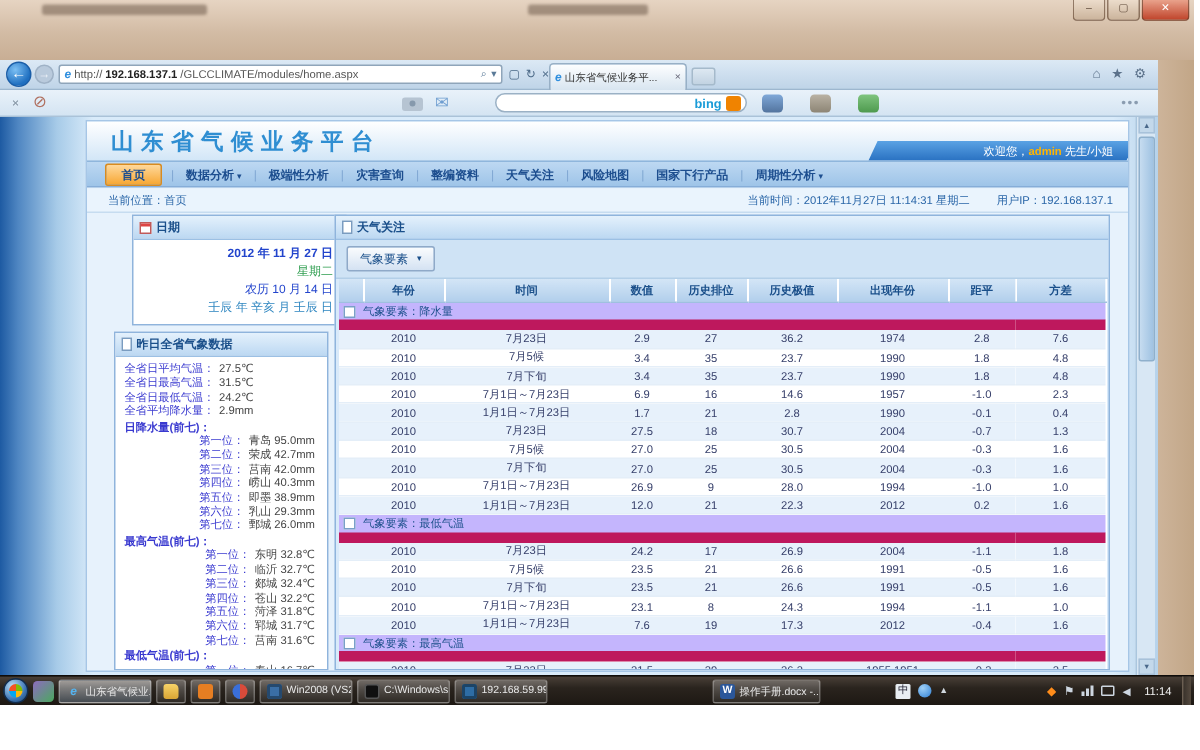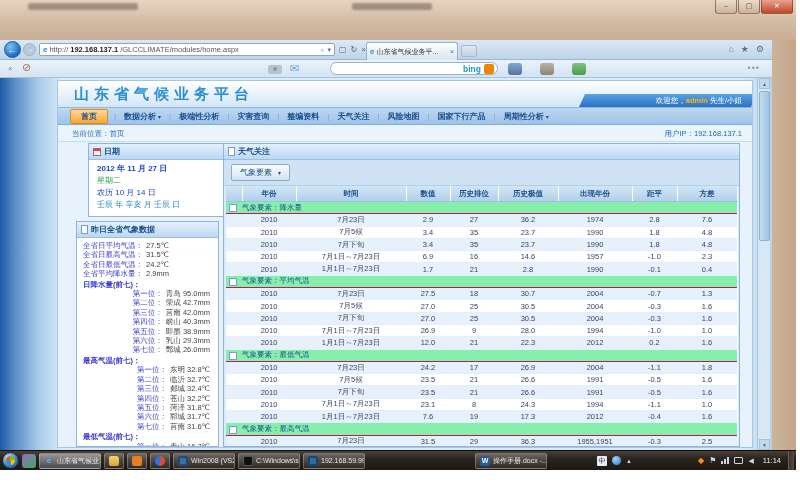--- a/index.html
+++ b/index.html
@@ -95,21 +95,21 @@
   .bc-right{position:absolute;right:10px;display:flex;gap:18px;}
 
   .sidebar-panel{position:absolute;left:18px;width:143px;border:1px solid #8fb4dc;background:#fff;box-sizing:border-box;overflow:hidden;}
   #datePanel{top:62px;height:74px;margin-left:12px;}
   #weatherPanel{top:140px;height:226px;}
   .panel-head{height:15px;background:linear-gradient(180deg,#e4f1fc,#bcd8f2);border-bottom:1px solid #9cc0e4;
     display:flex;align-items:center;gap:3px;padding:0 4px;font-size:8px;font-weight:bold;color:#1a4f8a;}
   .cal-icon{width:8px;height:8px;background:#fff;border:1px solid #c05a5a;position:relative;box-sizing:border-box;}
   .cal-icon::before{content:"";position:absolute;left:0;top:0;right:0;height:2px;background:#d44;}
   .doc-icon{width:7px;height:9px;background:#fff;border:1px solid #7a9cc0;box-sizing:border-box;}
-  .date-body{padding:3px 8px;display:flex;flex-direction:column;gap:1px;font-size:8px;line-height:11px;}
+  .date-body{padding:3px 8px;display:flex;flex-direction:column;gap:1px;text-align:right;font-size:8px;line-height:11px;}
   .d-greg{color:#2244cc;font-weight:bold;}
   .d-week{color:#2f9e50;}
   .d-lunar{color:#2244cc;}
   .d-ganzhi{color:#2e86c0;}
   .weather-body{padding:3px 6px 0 6px;font-size:7.5px;line-height:9.4px;}
   .stat-row .s-label{color:#3a3ad0;}
   .stat-row .s-value{color:#444;margin-left:3px;text-align:center;}
   .group-title{color:#3a3ad0;font-weight:bold;margin-top:1px;}
   .rank-row{text-align:right;padding-right:2px;}
   .rank-row .r-pos{color:#3a3ad0;}
@@ -119,21 +119,21 @@
     background:#d9eafa;box-sizing:border-box;overflow:hidden;}
   .main-toolbar{height:25px;background:#cfe3f5;border-bottom:1px solid #b3cfe8;display:flex;align-items:center;padding:0 7px;}
   .filter-btn{font-size:8px;color:#1a4f8a;background:linear-gradient(180deg,#fafcfe,#d4e2f2);
     border:1px solid #8fa9c8;border-radius:2px;padding:2px 8px;display:flex;gap:4px;align-items:center;}
   .data-table{border-collapse:collapse;table-layout:fixed;width:511px;margin:0 2px;font-size:7.5px;background:#fff;}
   .data-table th{height:13px;background:linear-gradient(180deg,#d3e5f6,#b2cfec);color:#1a4f8a;font-weight:bold;
     border-right:1px solid rgba(255,255,255,.7);border-bottom:1px solid #9fc0e0;overflow:hidden;}
   .data-table td{height:11.3px;text-align:center;color:#37406b;border-bottom:1px solid #e4eef8;
     overflow:hidden;white-space:nowrap;padding:0;}
   .data-table tr.tinted td{background:#e7f1fb;}
-  .data-table tr.group td{background:#86efac;color:#1a4f8a;text-align:left;border-bottom:1px solid #be185d;}
+  .data-table tr.group td{background:#c4b5fd;color:#1a4f8a;text-align:left;border-bottom:7px solid #be185d;}
   .grp-box{display:inline-block;width:6px;height:6px;border:1px solid #7aa0c8;background:#fff;vertical-align:middle;margin-left:3px;}
 
   .scrollbar{position:absolute;left:757px;top:0;width:13px;height:372px;background:#d8e7f4;border-left:1px solid #aac6de;box-sizing:border-box;}
   .sb-btn{position:absolute;left:1px;width:11px;height:11px;background:#c3d8ea;font-size:5px;color:#4a688a;
     text-align:center;line-height:11px;border:1px solid #a8c2da;box-sizing:border-box;}
   .sb-up{top:0;} .sb-down{bottom:0;}
   .sb-thumb{position:absolute;left:1px;top:13px;width:11px;height:150px;
     background:linear-gradient(90deg,#c6dcf0,#9fc2e2);border:1px solid #8fb0cc;border-radius:2px;box-sizing:border-box;}
 
   
@@ -267,20 +267,21 @@
           <span class="nav-item">风险地图</span>
           <span class="nav-sep">|</span>
           <span class="nav-item">国家下行产品</span>
           <span class="nav-sep">|</span>
           <span class="nav-item">周期性分析<span class="caret">▾</span></span>
         </div>
 
       <div class="breadcrumb">
         <span class="bc-left">当前位置：首页</span>
         <span class="bc-right">
+          <span>当前时间：2012年11月27日 11:14:31 星期二</span>
           <span>用户IP：192.168.137.1</span>
         </span>
       </div>
 
       <div class="sidebar-panel" id="datePanel">
         <div class="panel-head">
           <span class="cal-icon"></span>
           <span>日期</span>
         </div>
         <div class="date-body">
@@ -411,24 +412,20 @@
                 <td></td>
                 <td>2010</td>
                 <td>1月1日～7月23日</td>
                 <td>1.7</td>
                 <td>21</td>
                 <td>2.8</td>
                 <td>1990</td>
                 <td>-0.1</td>
                 <td>0.4</td>
               </tr>
-              <tr class="group">
-                <td><span class="grp-box"></span></td>
-                <td colspan="8">气象要素：平均气温</td>
-              </tr>
               <tr class="tinted">
                 <td></td>
                 <td>2010</td>
                 <td>7月23日</td>
                 <td>27.5</td>
                 <td>18</td>
                 <td>30.7</td>
                 <td>2004</td>
                 <td>-0.7</td>
                 <td>1.3</td>

